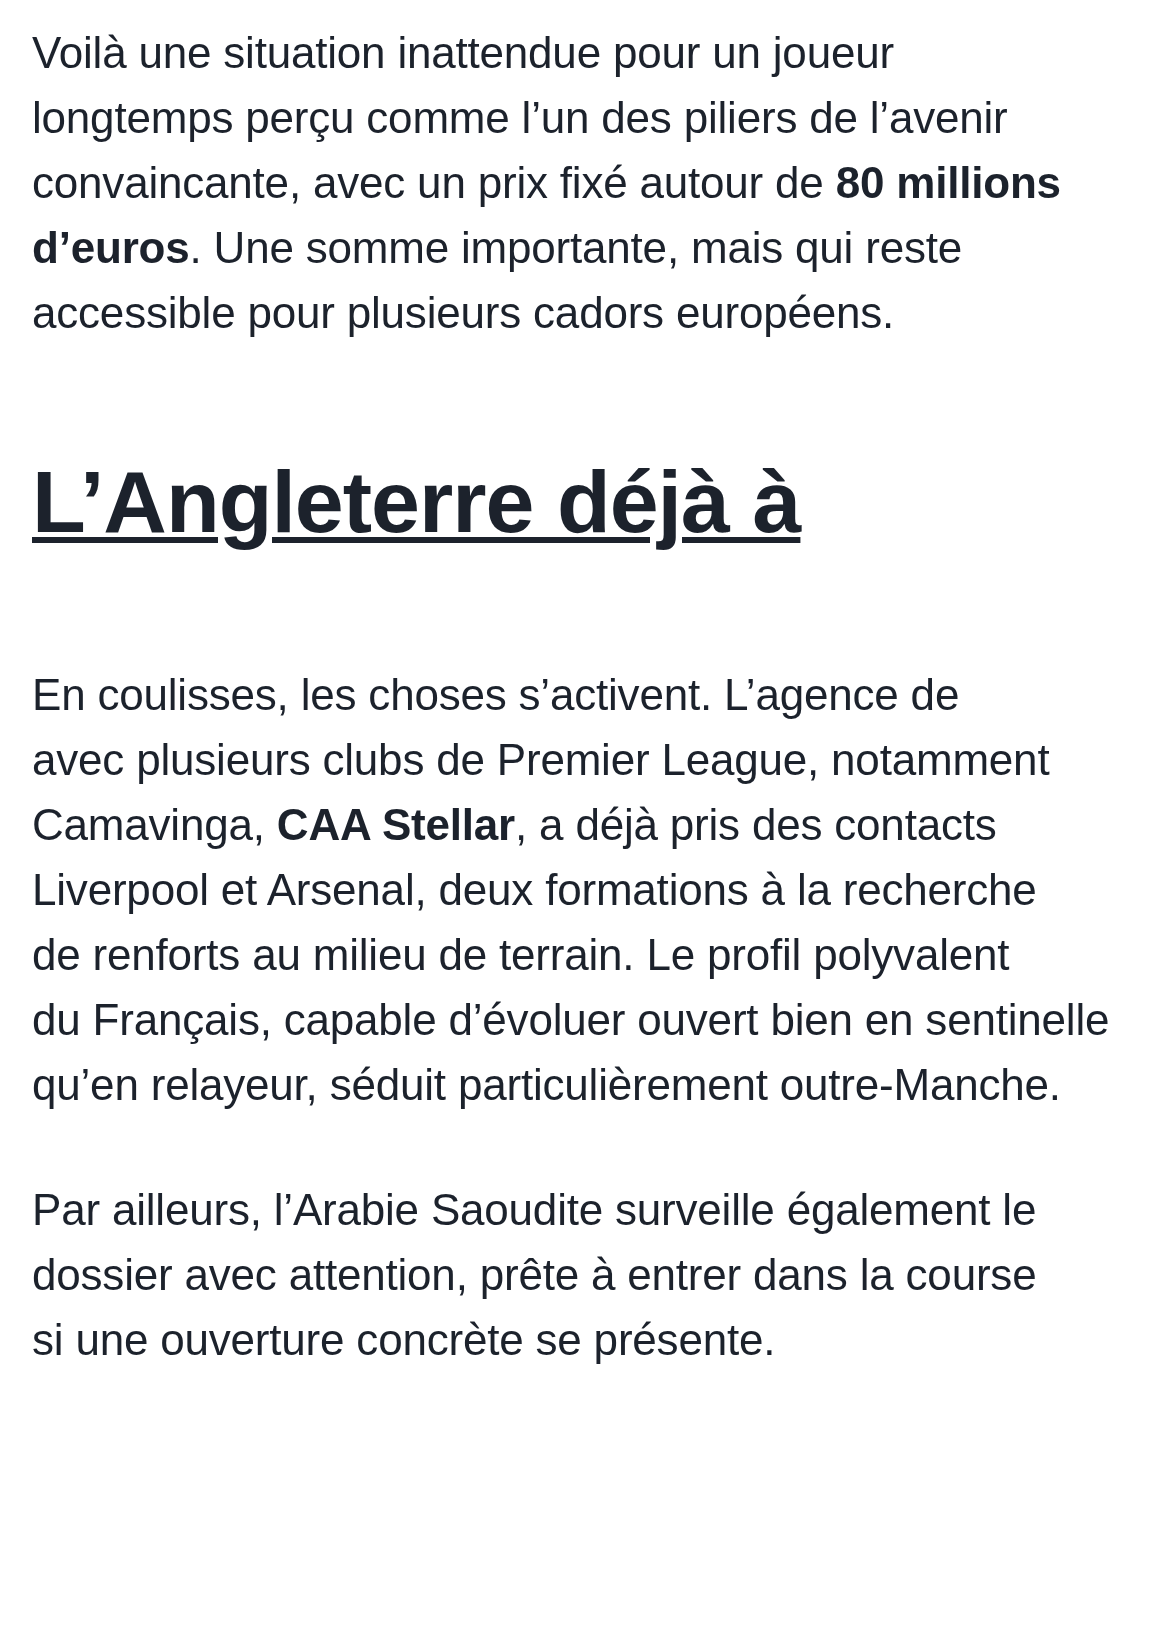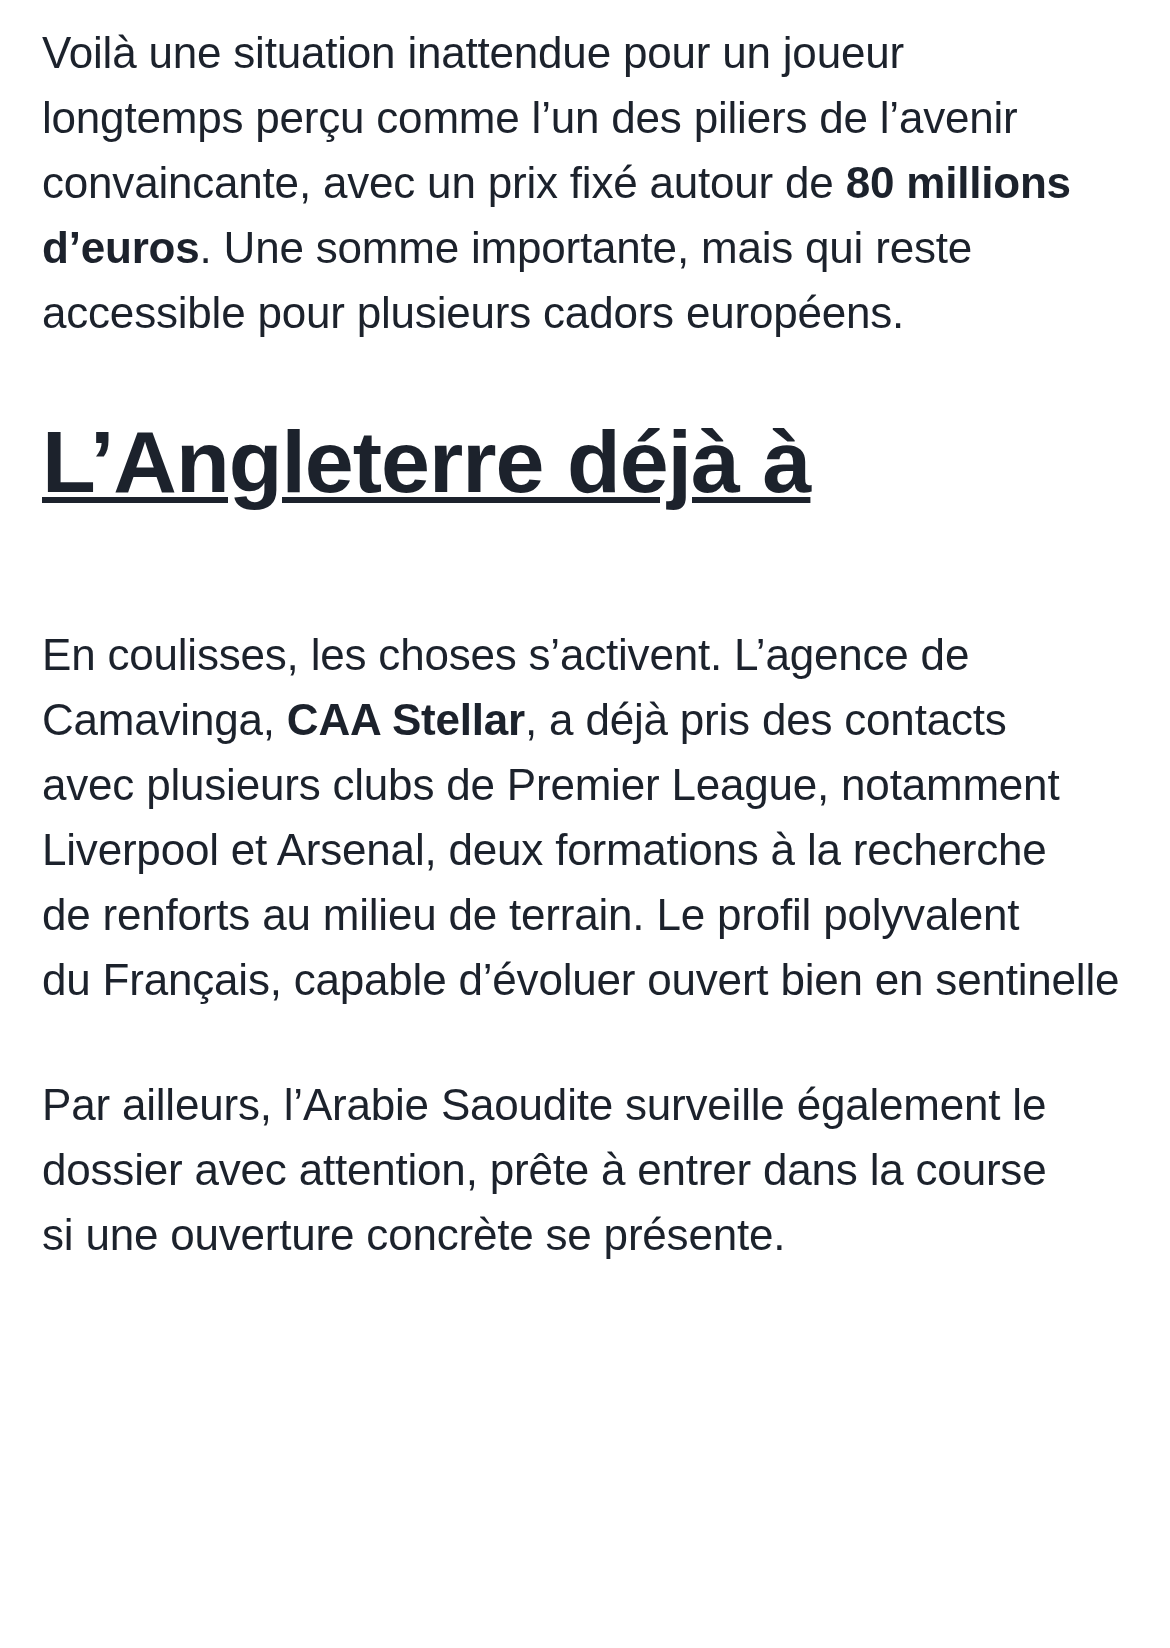--- a/index.html
+++ b/index.html
@@ -8,34 +8,34 @@
     background: #ffffff;
   }
   body {
     width: 1170px;
     height: 1648px;
     overflow: hidden;
     font-family: "Liberation Sans", sans-serif;
     -webkit-font-smoothing: antialiased;
   }
   .article {
-    padding: 20px 48px 0 42px;
+    padding: 20px 48px 0 32px;
   }
   .para {
     margin: 0;
     font-size: 44px;
     line-height: 65px;
     font-weight: 400;
     letter-spacing: -0.2px;
   }
   .para + .para {
     margin-top: 60px;
   }
   .heading {
-    margin: 64px 0 108px 0;
+    margin: 104px 0 108px 0;
     font-size: 88px;
     line-height: 105px;
     font-weight: 700;
     letter-spacing: -1px;
     text-decoration: underline;
     text-decoration-thickness: 6px;
     text-underline-offset: 5px;
     text-decoration-skip-ink: auto;
   }
   .line {
@@ -55,24 +55,25 @@
       <span class="line"><span class="seg">longtemps perçu comme l’un des piliers de l’avenir</span></span>
       <span class="line"><span class="seg">convaincante, avec un prix fixé autour de </span><span class="seg-bold">80 millions</span></span>
       <span class="line"><span class="seg-bold">d’euros</span><span class="seg">. Une somme importante, mais qui reste</span></span>
       <span class="line"><span class="seg">accessible pour plusieurs cadors européens.</span></span>
     </p>
     <h2 class="heading" style="color: rgb(28, 34, 44);">
       <span class="line"><span class="seg">L’Angleterre déjà à</span></span>
     </h2>
     <p class="para">
       <span class="line"><span class="seg">En coulisses, les choses s’activent. L’agence de</span></span>
+      <span class="line"><span class="seg">avec plusieurs clubs de Premier League, notamment</span></span>
       <span class="line"><span class="seg">Camavinga, </span><span class="seg-bold">CAA Stellar</span><span class="seg">, a déjà pris des contacts</span></span>
-      <span class="line"><span class="seg">avec plusieurs clubs de Premier League, notamment</span></span>
       <span class="line"><span class="seg">Liverpool et Arsenal, deux formations à la recherche</span></span>
       <span class="line"><span class="seg">de renforts au milieu de terrain. Le profil polyvalent</span></span>
       <span class="line"><span class="seg">du Français, capable d’évoluer ouvert bien en sentinelle</span></span>
+      <span class="line"><span class="seg">qu’en relayeur, séduit particulièrement outre-Manche.</span></span>
     </p>
     <p class="para">
       <span class="line"><span class="seg">Par ailleurs, l’Arabie Saoudite surveille également le</span></span>
       <span class="line"><span class="seg">dossier avec attention, prête à entrer dans la course</span></span>
       <span class="line"><span class="seg">si une ouverture concrète se présente.</span></span>
     </p>
   </main>
 
 </body></html>

